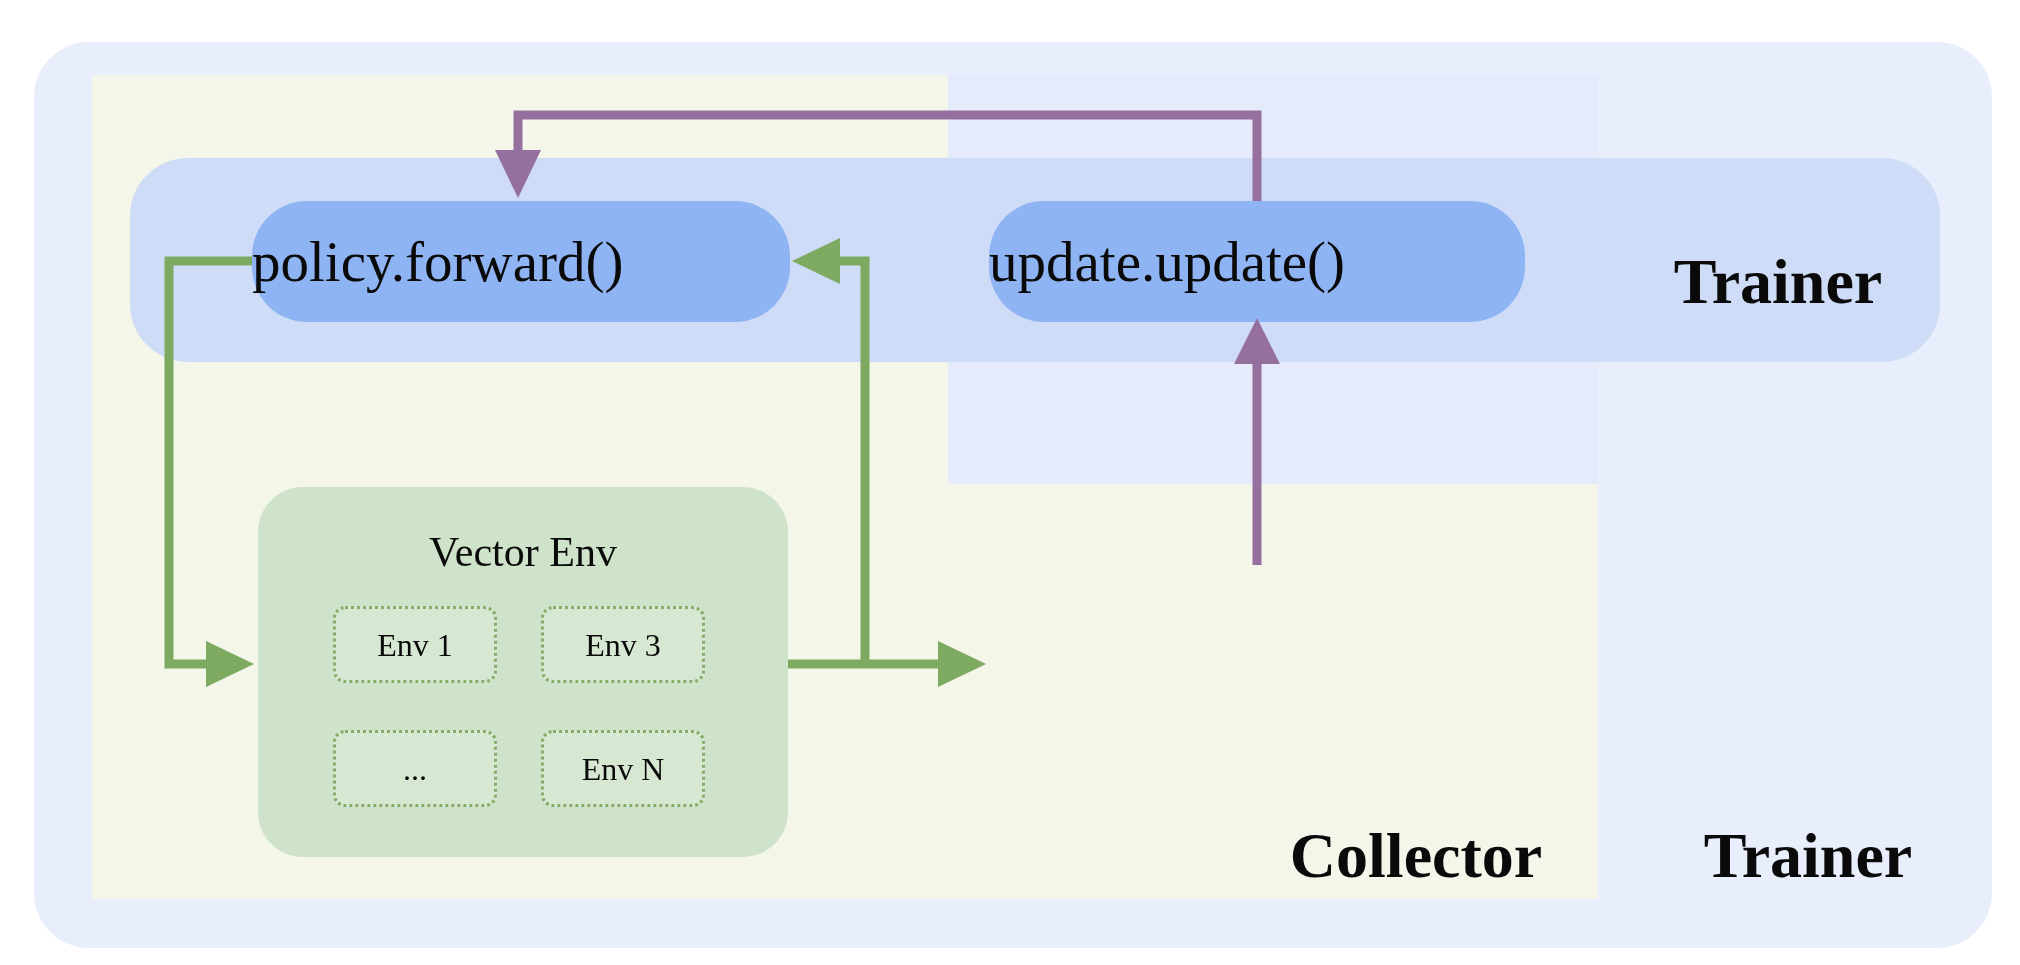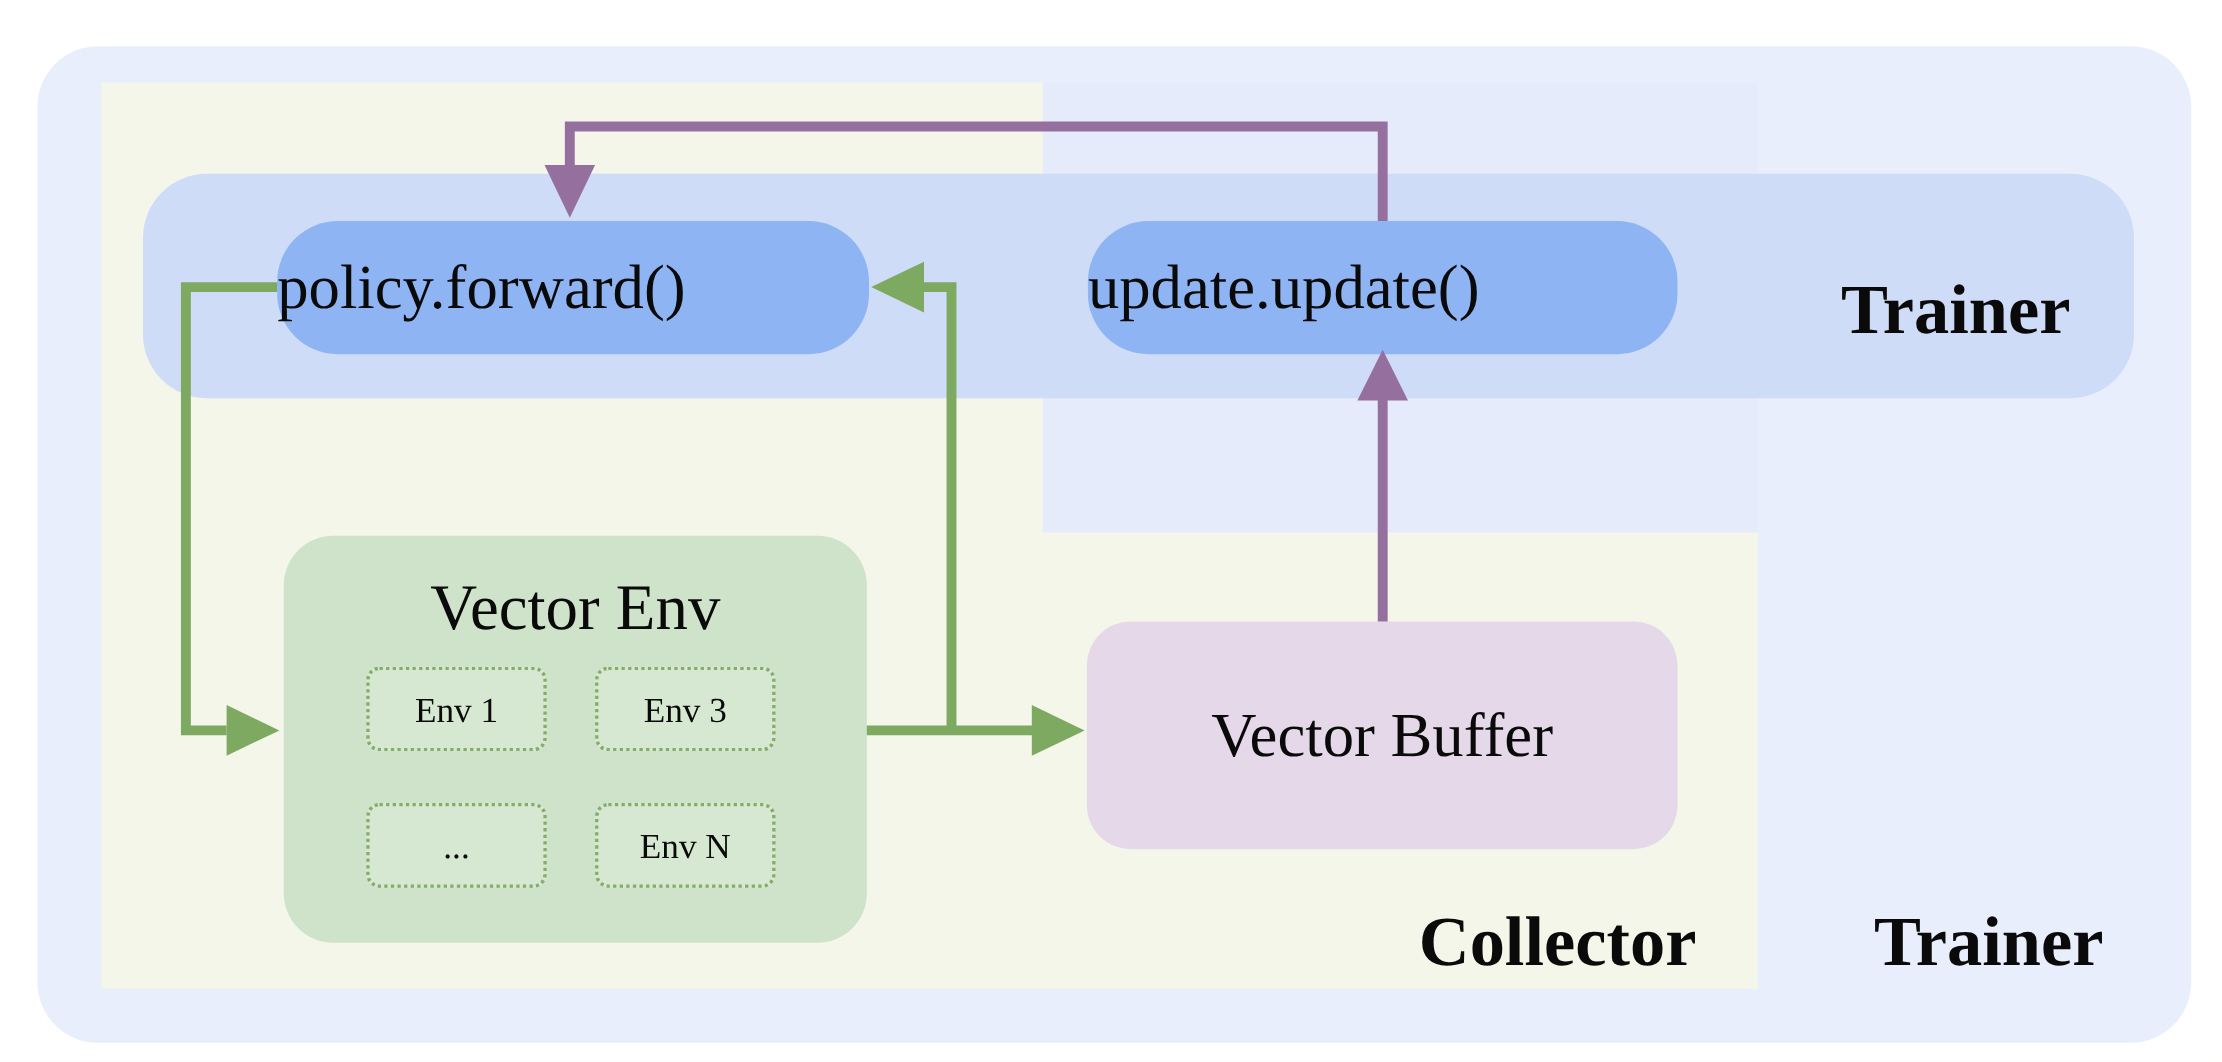--- a/index.html
+++ b/index.html
@@ -56,21 +56,21 @@
   .policy-label{left:1608px;top:180px;width:340px;height:204px;}
   .collector-label{left:1246px;top:756px;width:340px;height:200px;}
   .trainer-label{left:1638px;top:756px;width:340px;height:200px;}
   .vector-env{
     left:258px;top:487px;width:530px;height:370px;
     border-radius:45px;background:var(--vector-env-bg);
   }
   .ve-title{
     position:absolute;left:0;top:10px;width:100%;height:110px;
     display:flex;align-items:center;justify-content:center;
-    font-size:59px;line-height:1;
+    font-size:42px;line-height:1;
   }
   .env-slot{
     position:absolute;width:164px;height:77px;
     border:3px dotted var(--env-slot-border);
     border-radius:12px;background:var(--env-slot-bg);
     display:flex;align-items:center;justify-content:center;
     font-size:32px;line-height:1;
   }
   .slot-1{left:75px;top:119px;}
   .slot-2{left:283px;top:119px;}
@@ -117,23 +117,20 @@
       <span>Env 3</span>
     </div>
     <div class="env-slot slot-3">
       <span>...</span>
     </div>
     <div class="env-slot slot-4">
       <span>Env N</span>
     </div>
   </div>
 
-  <div class="abs vector-buffer">
-    <span>Vector Buffer</span>
-  </div>
 
   <div class="abs region-label collector-label">Collector</div>
 
   <div class="abs region-label trainer-label">Trainer</div>
 
   <svg class="abs arrows" viewBox="0 0 2020 965" xmlns="http://www.w3.org/2000/svg">
 
     <g>
       <polyline class="arrow-green" points="252,261 169,261 169,664 206,664"></polyline>
       <polygon class="head-green" points="254,664 206,641 206,687"></polygon>

